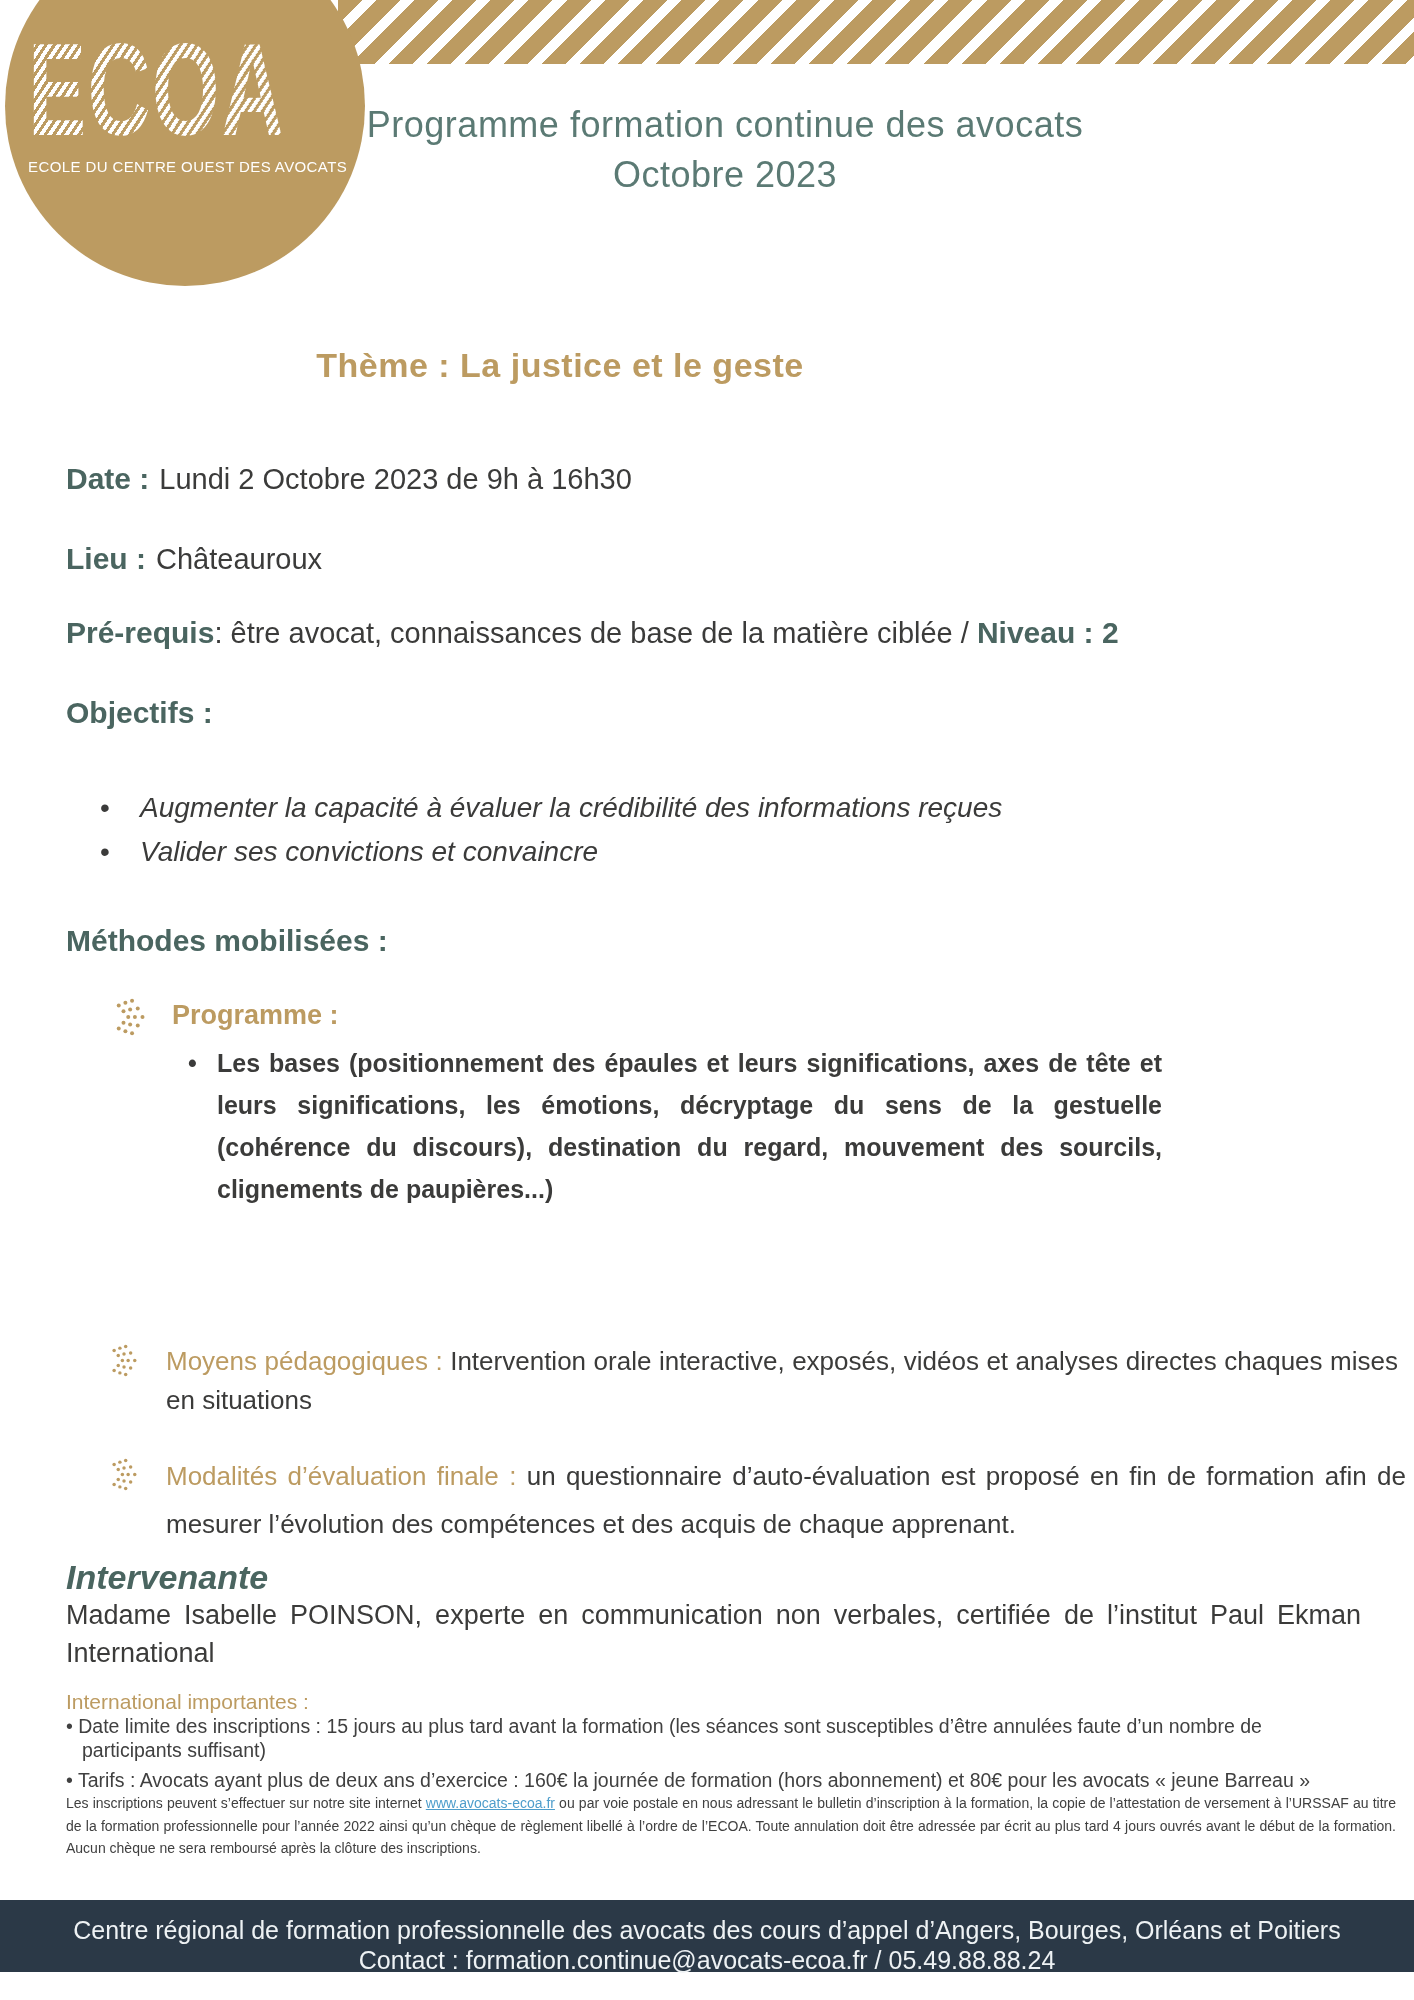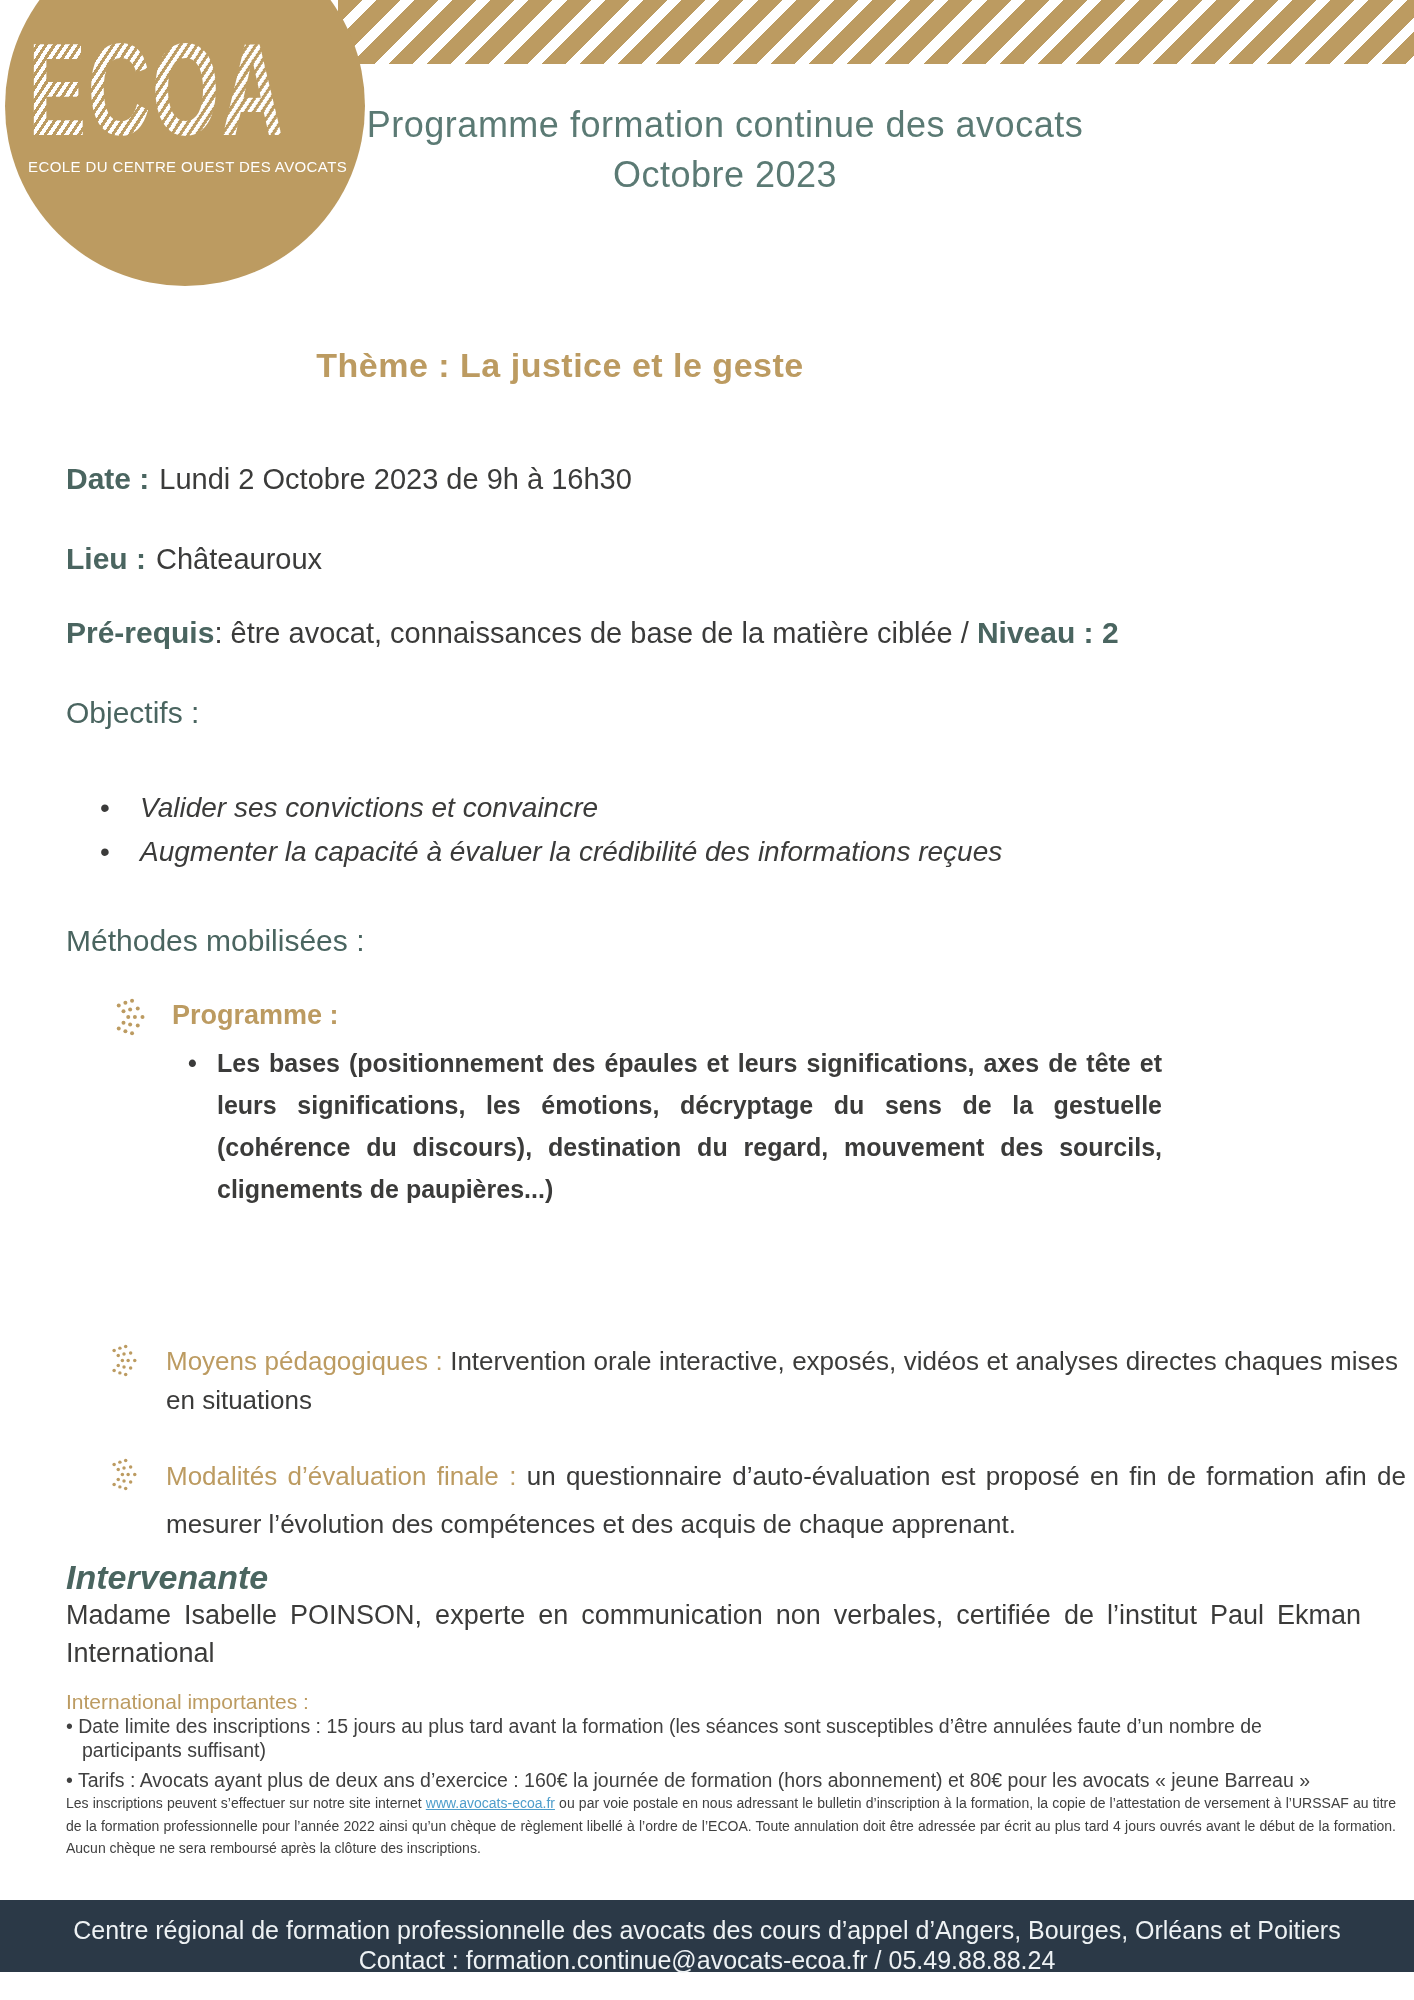--- a/index.html
+++ b/index.html
@@ -41,21 +41,21 @@
   .theme{
     position:absolute;left:0;top:346px;width:1120px;text-align:center;
     color:var(--gold);font-size:34px;font-weight:700;letter-spacing:.5px;
   }
   
   .row{position:absolute;left:66px;font-size:29px;white-space:nowrap;}
   .row .lbl{color:var(--teal);font-weight:600;font-size:30px;}
   .row .val{color:var(--text);margin-left:10px;}
   .row .val.nogap{margin-left:0;}
   .row-date{top:462px;} .row-lieu{top:542px;} .row-prerequis{top:616px;}
-  .section-label{position:absolute;left:66px;color:var(--teal);font-weight:400;font-size:30px;text-align:center;}
+  .section-label{position:absolute;left:66px;color:var(--teal);font-weight:700;font-size:30px;text-align:center;}
   .lab-objectifs{top:696px;} .lab-methodes{top:924px;}
   
   .objectifs{position:absolute;left:100px;top:786px;width:1060px;list-style:none;}
   .objectifs li{
     position:relative;padding-left:40px;font-style:italic;font-size:28px;
     line-height:44px;color:var(--text);
   }
   .objectifs li::before{content:"•";position:absolute;left:0;top:0;font-style:normal;}
   
   .chev{position:absolute;width:38px;height:38px;}
@@ -118,22 +118,22 @@
 </div>
 <div class="row row-lieu">
   <span class="lbl">Lieu :</span><span class="val">Châteauroux</span>
 </div>
 <div class="row row-prerequis">
   <span class="lbl">Pré-requis</span><span class="val nogap">: être avocat, connaissances de base de la matière ciblée / </span><span class="lbl">Niveau : 2</span>
 </div>
 
 <div class="section-label lab-objectifs">Objectifs :</div>
 <ul class="objectifs">
+  <li><span>Augmenter la capacité à évaluer la crédibilité des informations reçues</span></li>
   <li><span>Valider ses convictions et convaincre</span></li>
-  <li><span>Augmenter la capacité à évaluer la crédibilité des informations reçues</span></li>
 </ul>
 
 <div class="section-label lab-methodes">Méthodes mobilisées :</div>
 
 <svg class="chev chev-prog" viewBox="0 0 40 40">
   <circle cx="5" cy="8" r="2.1"></circle>
     <circle cx="10" cy="14" r="2.1"></circle>
     <circle cx="15" cy="20" r="2.1"></circle>
     <circle cx="10" cy="26" r="2.1"></circle>
     <circle cx="5" cy="32" r="2.1"></circle>

